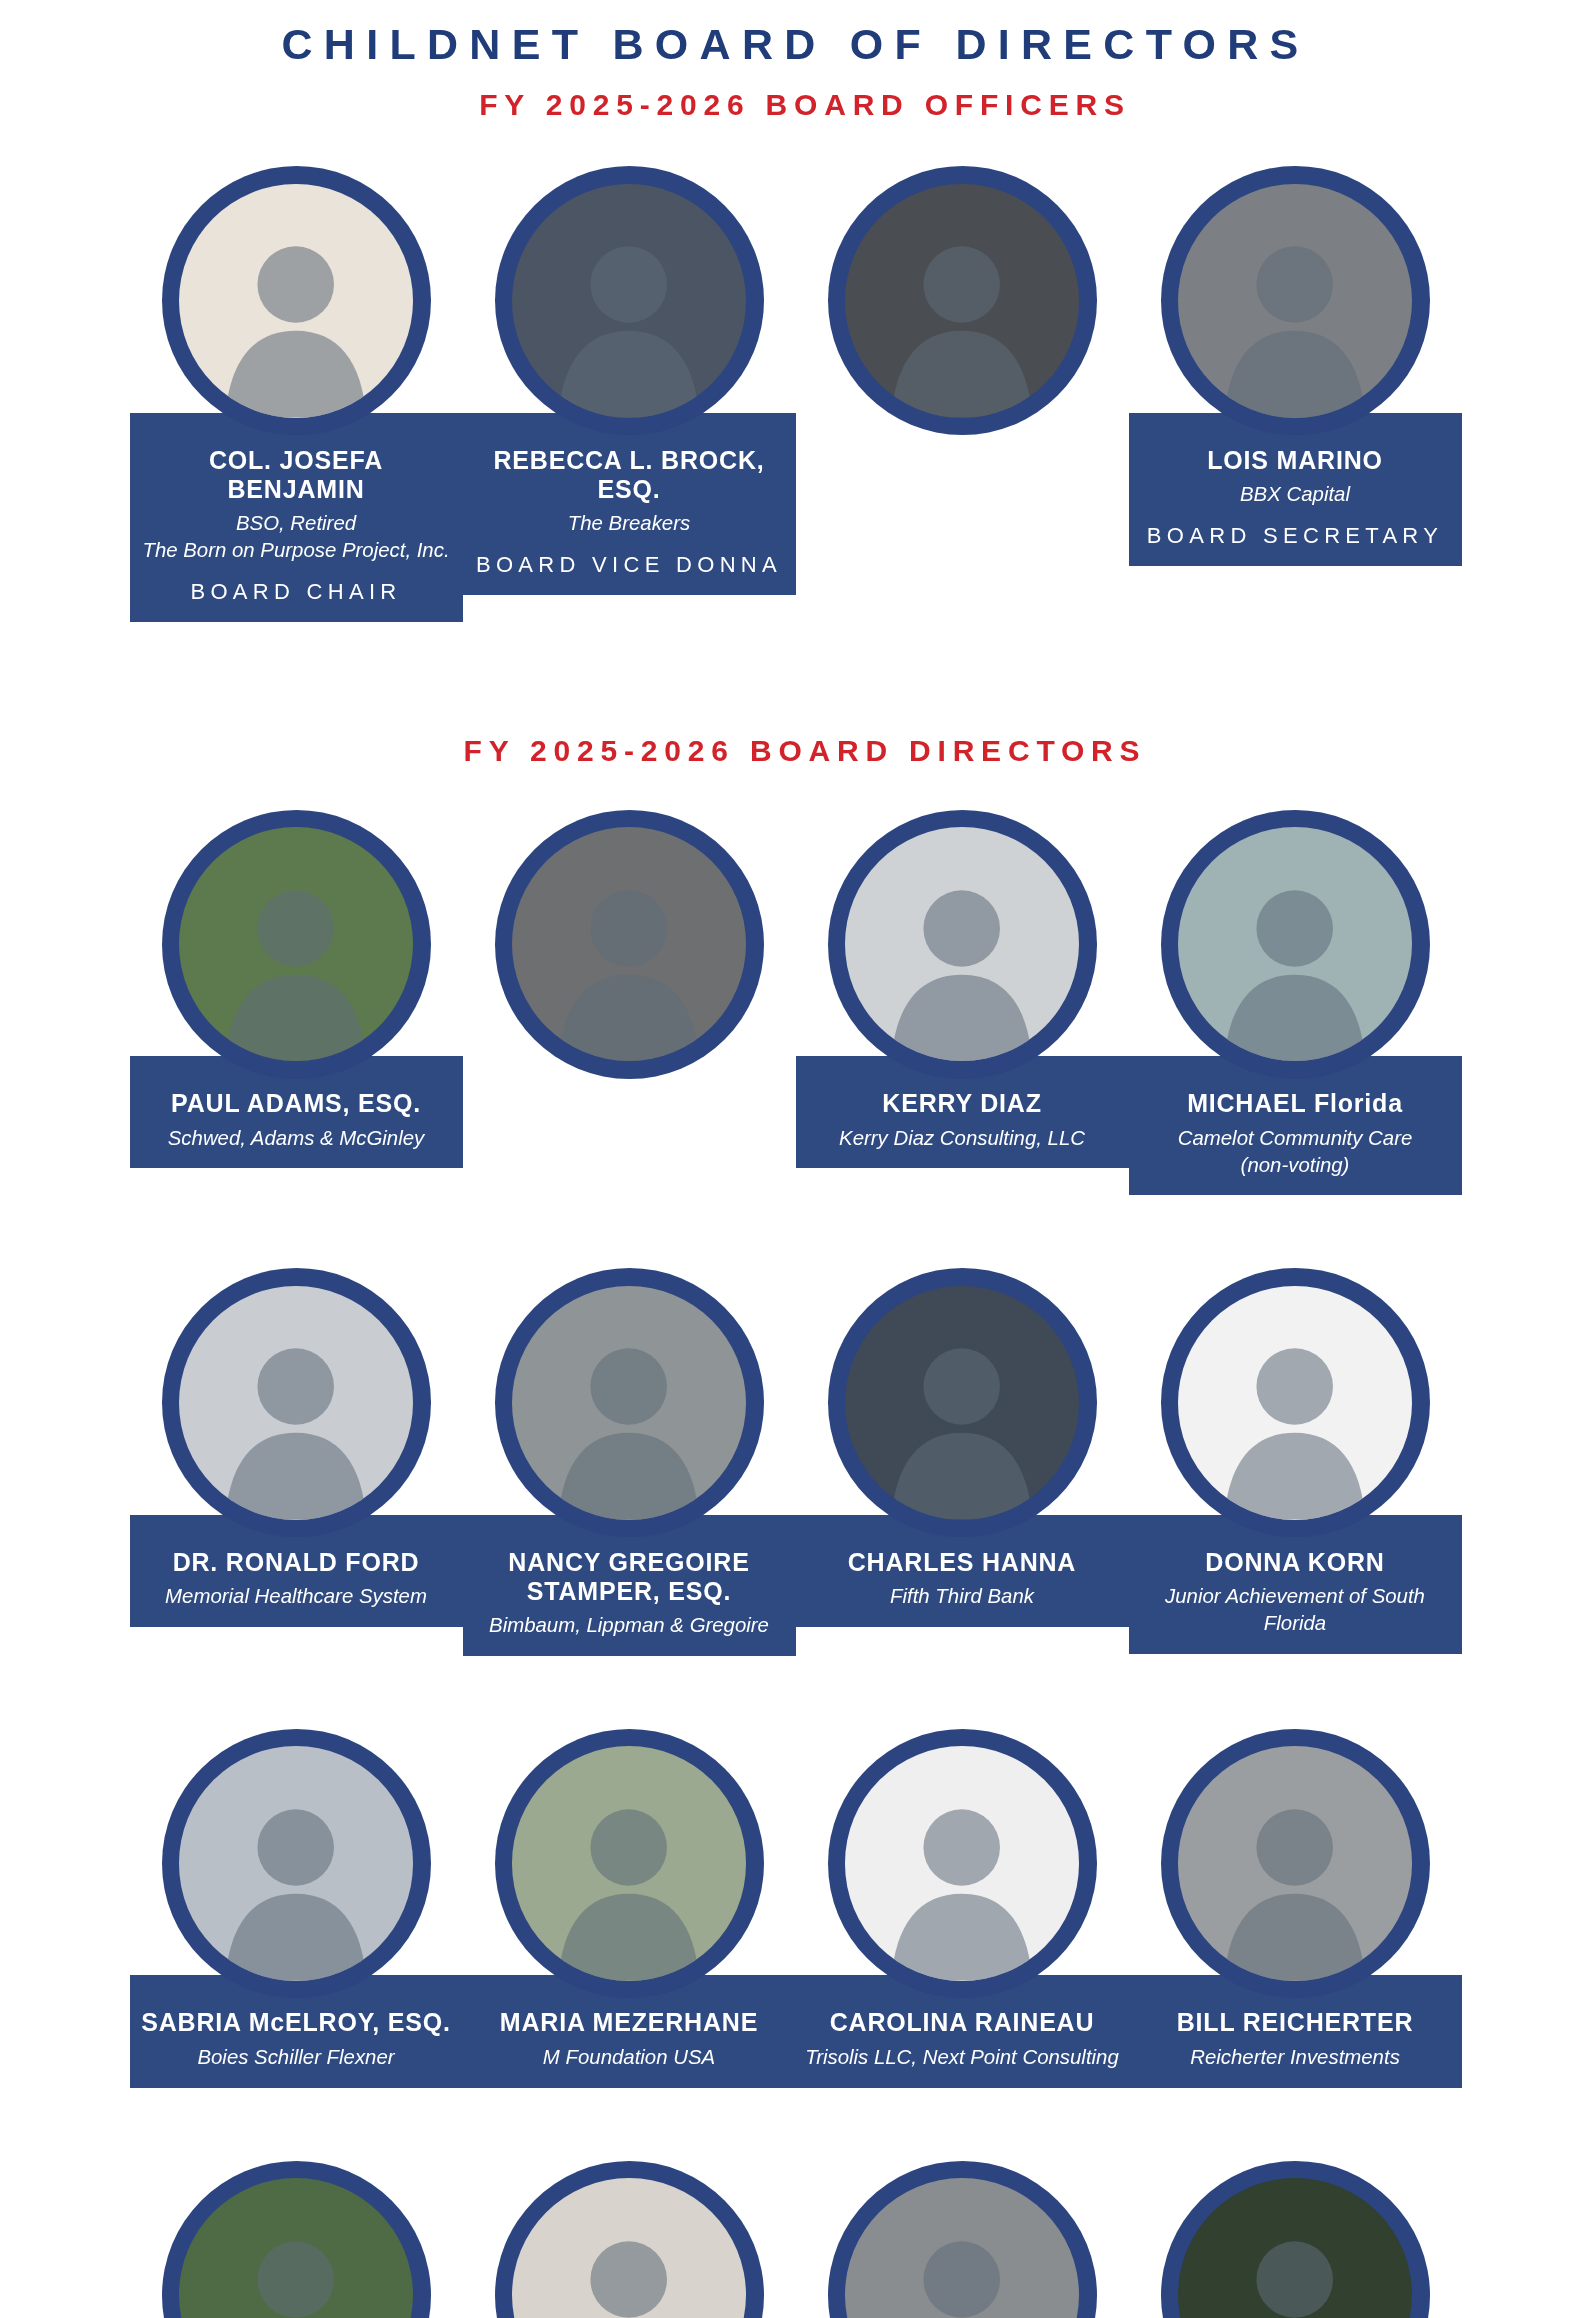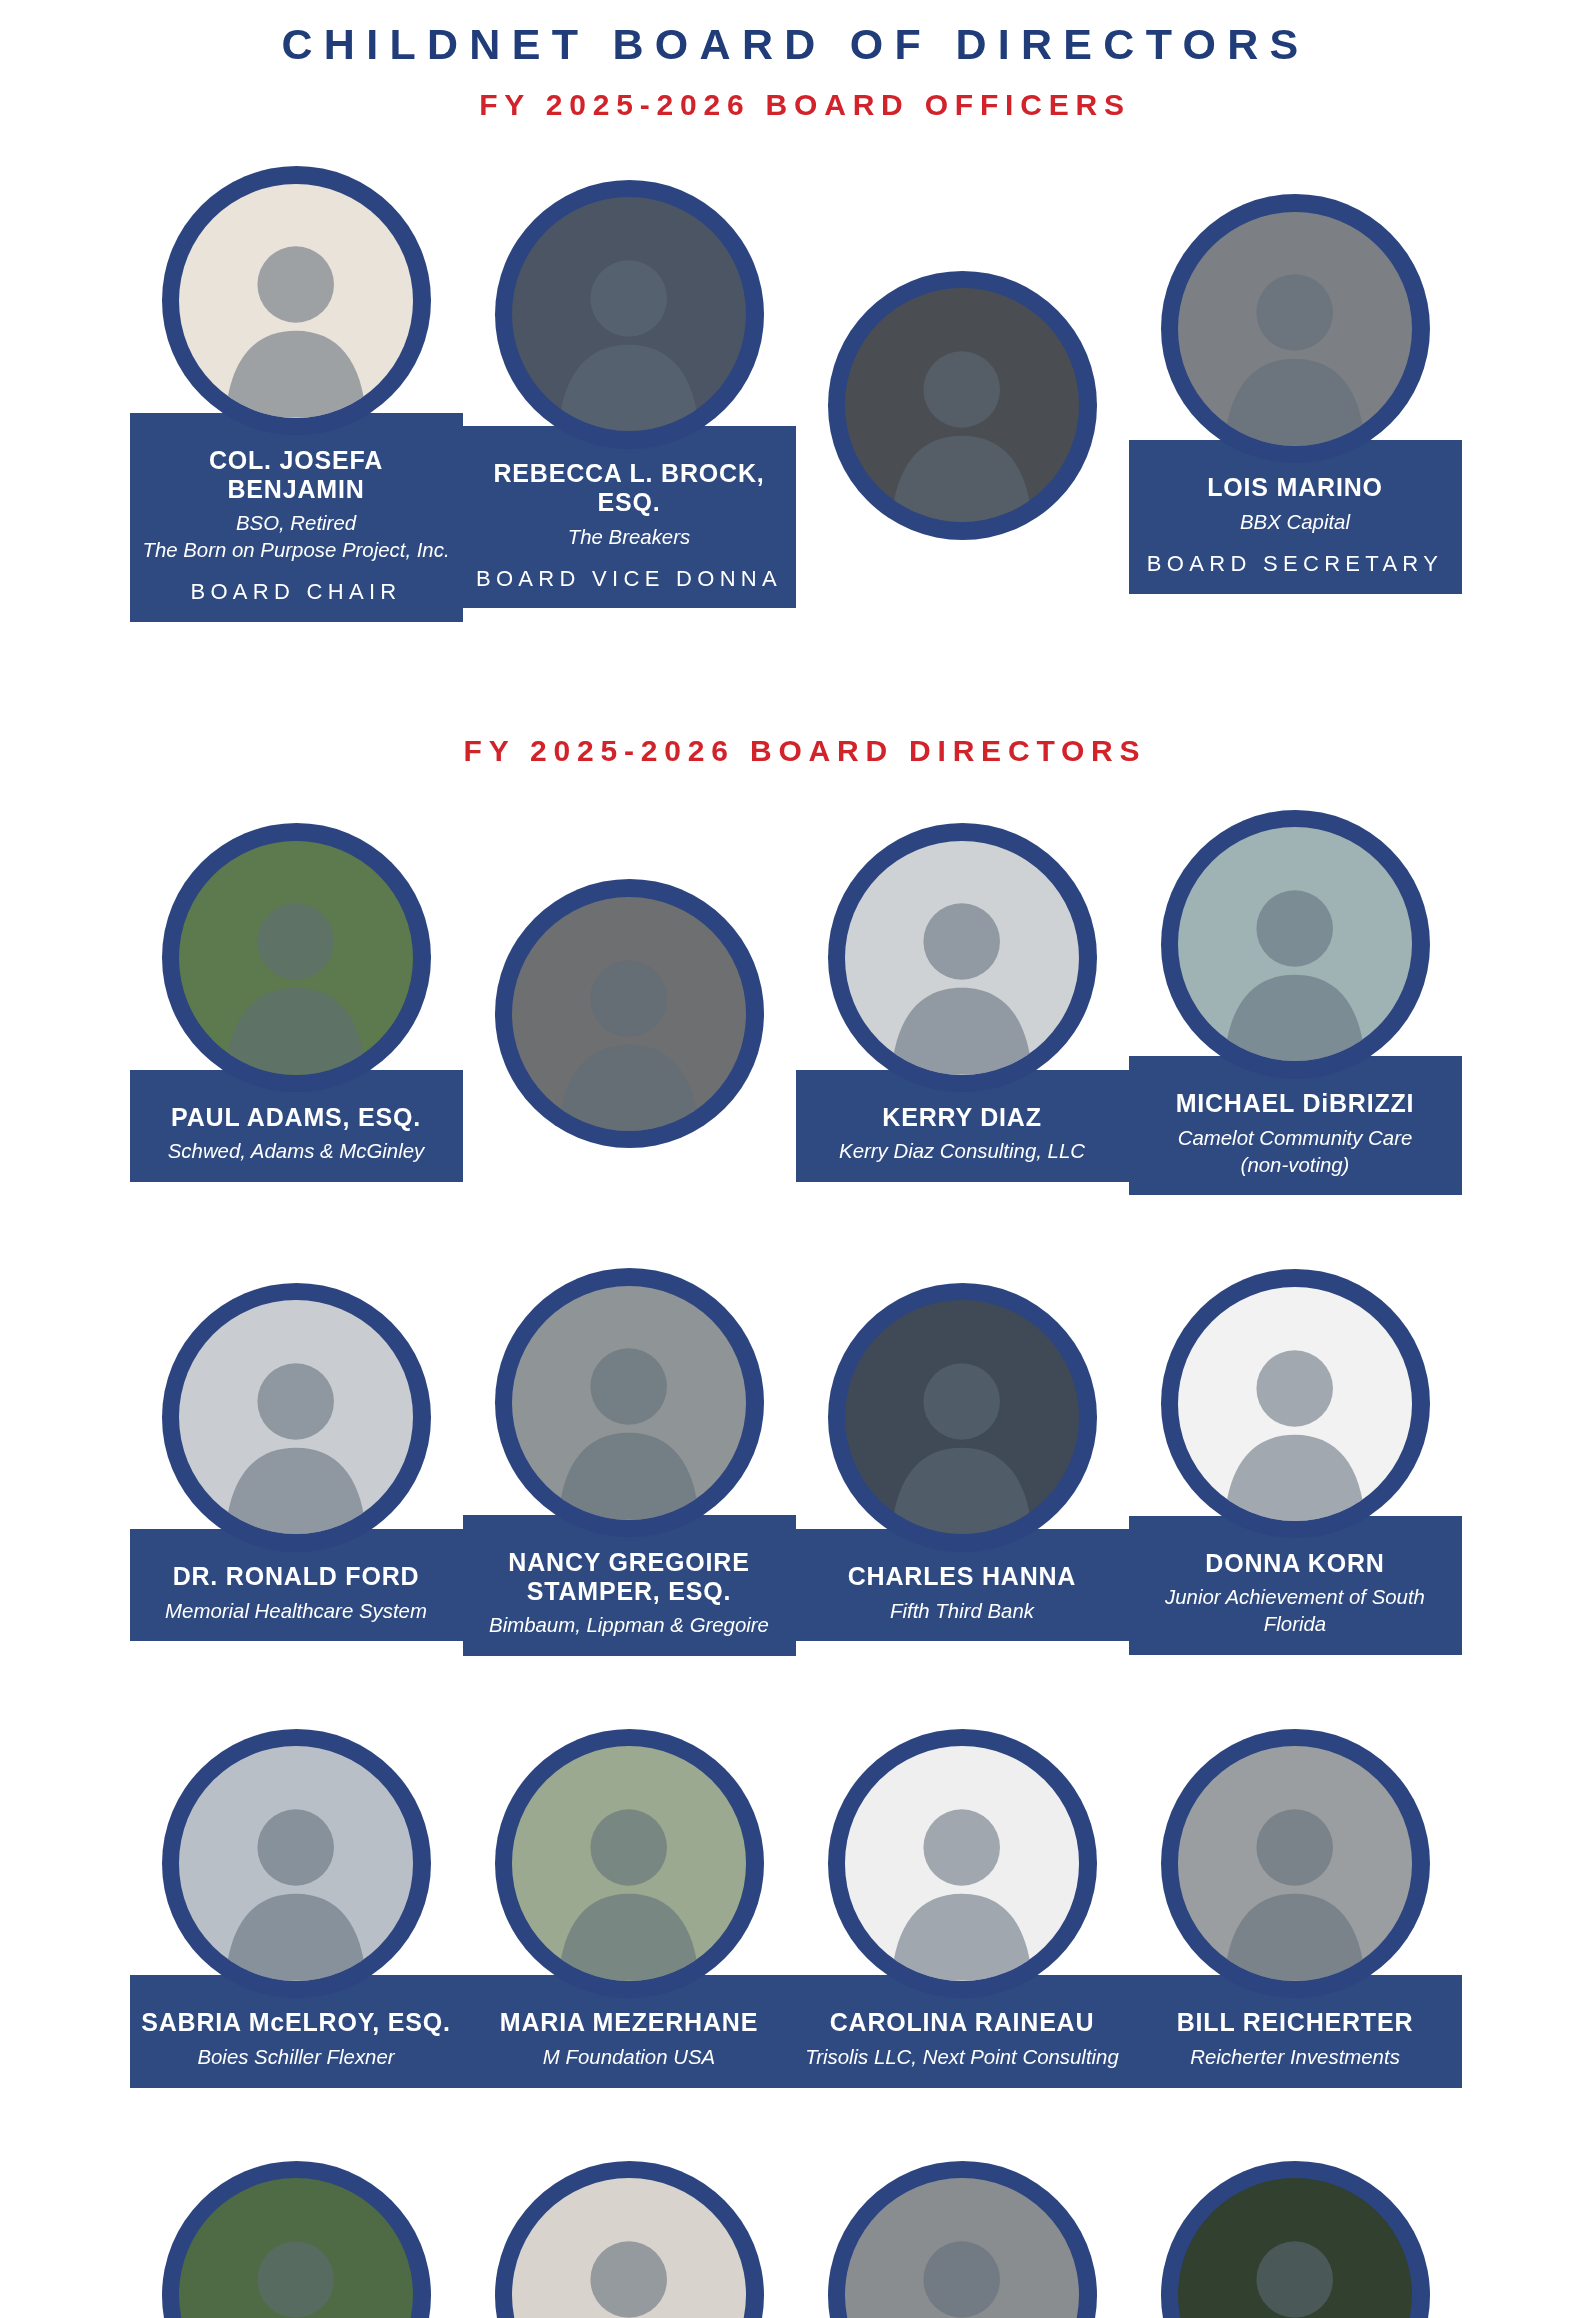--- a/index.html
+++ b/index.html
@@ -34,21 +34,21 @@
     font-weight: bold;
     letter-spacing: 6.8px;
     padding-left: 19px;
   }
   .officers-heading { margin-top: 19.6px; }
   .directors-heading { margin-top: 112px; }
 
   .people-row {
     display: flex;
     justify-content: center;
-    align-items: center;
+    align-items: flex-start;
   }
   .row-officers { margin-top: 44px; }
   .row-dir-1 { margin-top: 42px; }
   .row-dir { margin-top: 73px; }
 
   .card {
     width: 333px;
     display: flex;
     flex-direction: column;
     align-items: center;
@@ -250,21 +250,21 @@
       <div class="avatar-photo" style="background: rgb(159, 179, 181);">
         <svg viewBox="0 0 100 100" preserveAspectRatio="xMidYMax meet" aria-hidden="true">
           <g fill="#5f6b79" fill-opacity="0.55">
             <circle cx="50" cy="34" r="19"></circle>
             <path d="M50 57 C 29 57 17 72 15 100 L 85 100 C 83 72 71 57 50 57 Z"></path>
           </g>
         </svg>
       </div>
     </div>
     <div class="label-box">
-      <div class="person-name">MICHAEL DiBRIZZI</div>
+      <div class="person-name">MICHAEL Florida</div>
       <div class="person-org">
           <div class="org-line">Camelot Community Care</div>
           <div class="org-line">(non-voting)</div>
         </div>
 
     </div>
   </div>
 </div>
 <div class="people-row row-dir">
   <div class="card">

